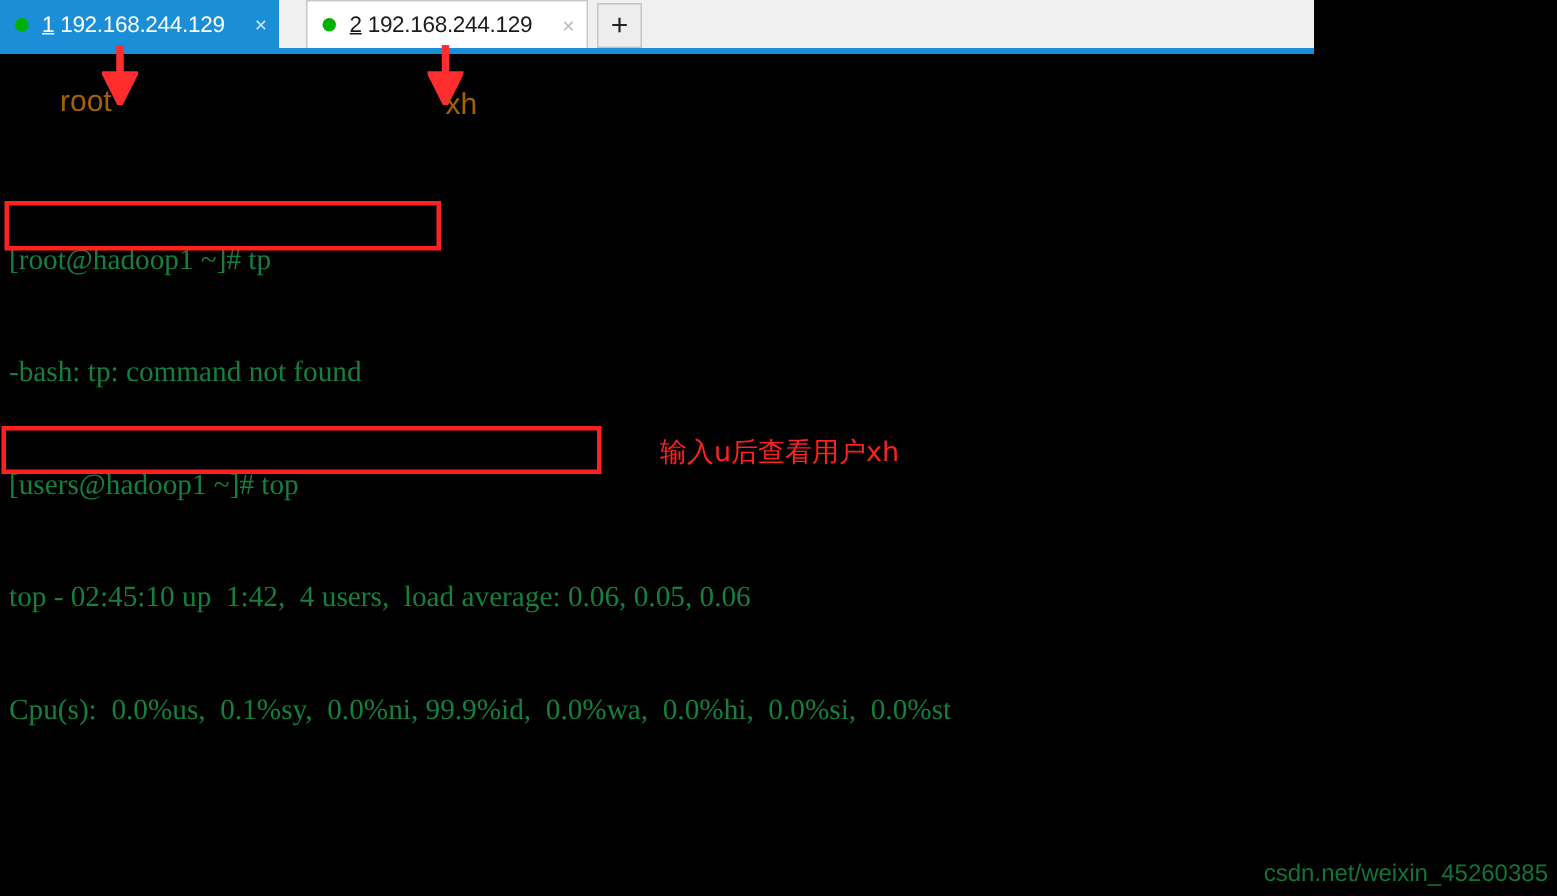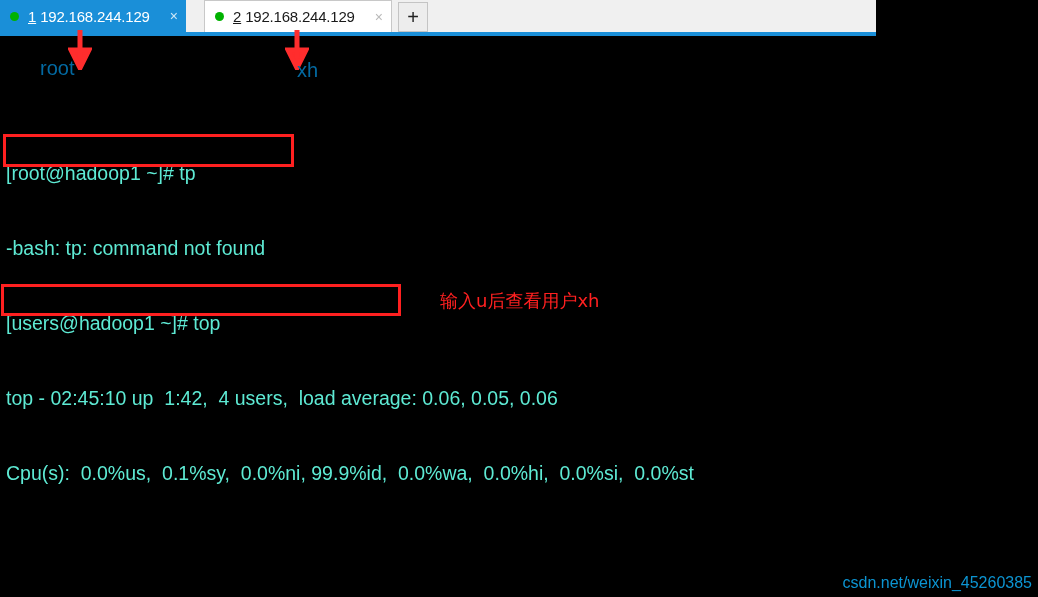--- a/index.html
+++ b/index.html
@@ -99,37 +99,37 @@
   }
 
   
   .terminal {
     position: absolute;
     left: 0;
     top: 36px;
     width: 1038px;
     height: 561px;
     background: #000000;
-    color: #5eead4;
-    font-family: Liberation Sans, sans-serif;
+    color: #15803d;
+    font-family: Liberation Serif, serif;
     font-size: 19.5px;
     line-height: 25px;
     white-space: pre;
     overflow: hidden;
   }
   .term-line {
     height: 25px;
     padding-left: 6px;
     box-sizing: border-box;
   }
 
   
   .anno {
     position: absolute;
-    color: #0369a1;
+    color: #a16207;
     font-family: "Liberation Sans", sans-serif;
     font-size: 20px;
     white-space: nowrap;
   }
   .anno-root { left: 40px; top: 57px; }
   .anno-xh   { left: 297px; top: 59px; }
   .anno-cn {
     position: absolute;
     left: 440px;
     top: 289px;
@@ -153,21 +153,21 @@
     box-sizing: border-box;
     pointer-events: none;
   }
   .redbox-top   { left: 3px; top: 134px; width: 291px; height: 33px; }
   .redbox-which { left: 1px; top: 284px; width: 400px; height: 32px; }
 
   .watermark {
     position: absolute;
     right: 6px;
     bottom: 5px;
-    color: #0ea5e9;
+    color: #15803d;
     font-family: "Liberation Sans", sans-serif;
     font-size: 16px;
     opacity: 0.9;
     white-space: nowrap;
   }
 </style>
 </head>
 <body>
 
 <div id="app">

